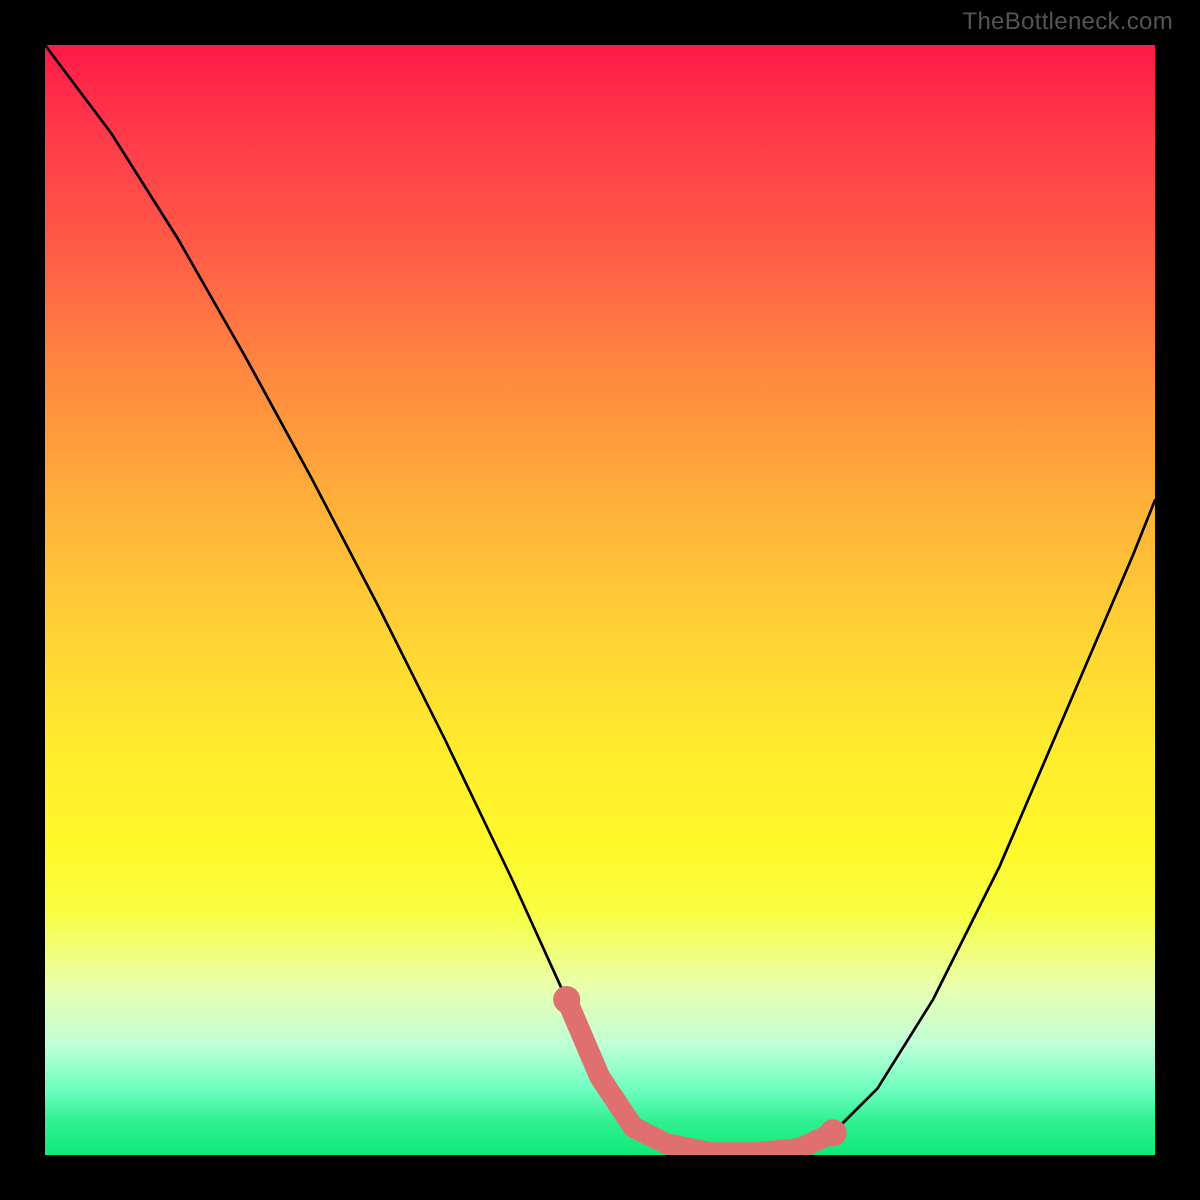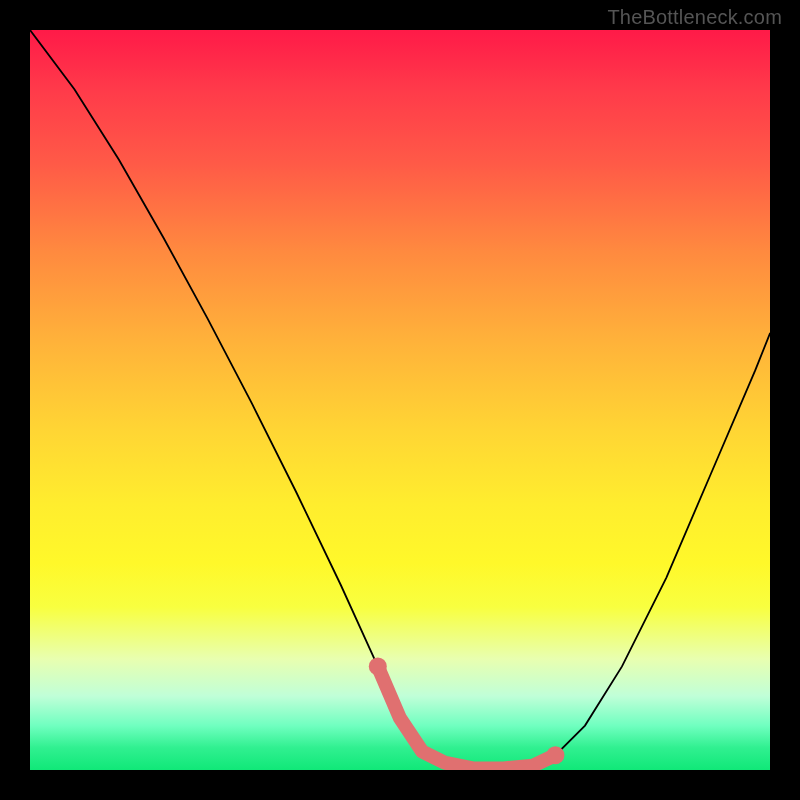--- a/index.html
+++ b/index.html
@@ -9,21 +9,21 @@
     background: #000;
     position: relative;
     font-family: Arial, sans-serif;
     overflow: hidden;
   }
   .watermark {
     position: absolute;
     top: 6px;
     right: 18px;
     color: #555;
-    font-size: 20px;
+    font-size: 16px;
     font-weight: 500;
     z-index: 10;
     letter-spacing: 0.2px;
   }
   .plot-area {
     position: absolute;
     top: 30px;
     left: 30px;
     width: 740px;
     height: 740px;

